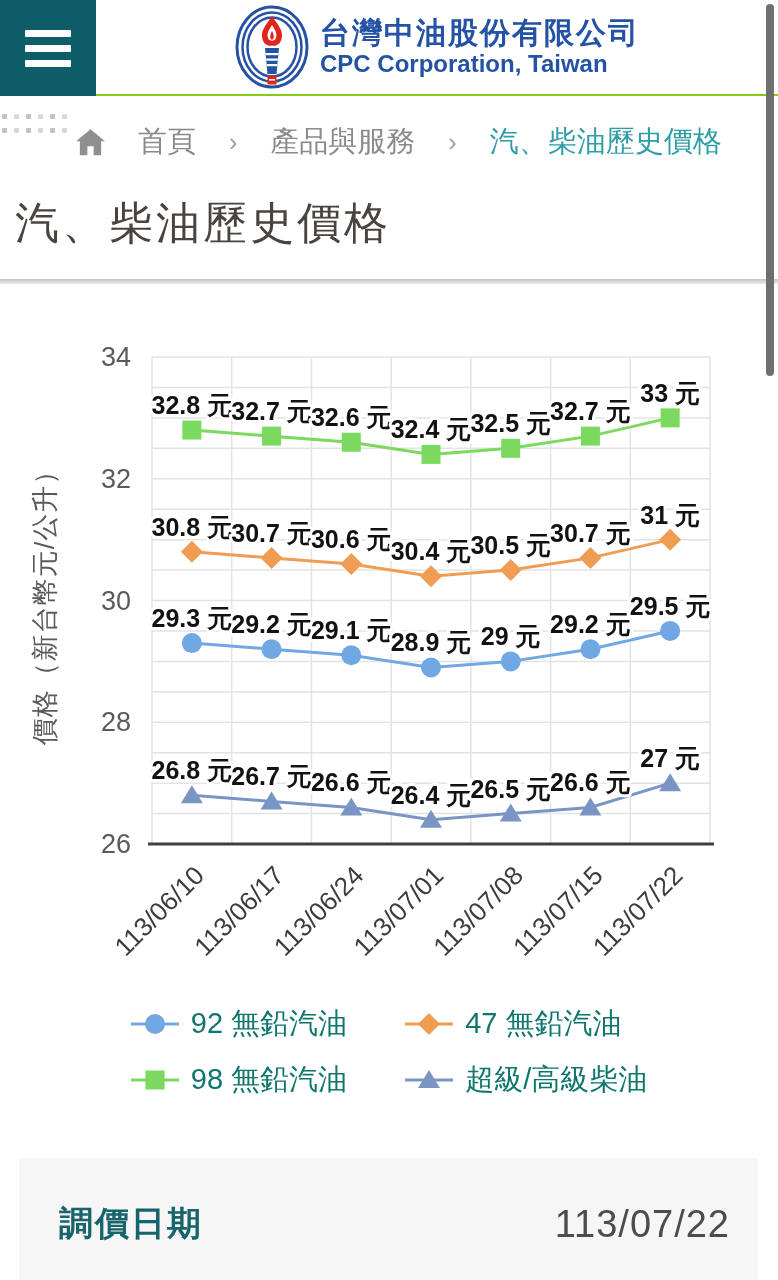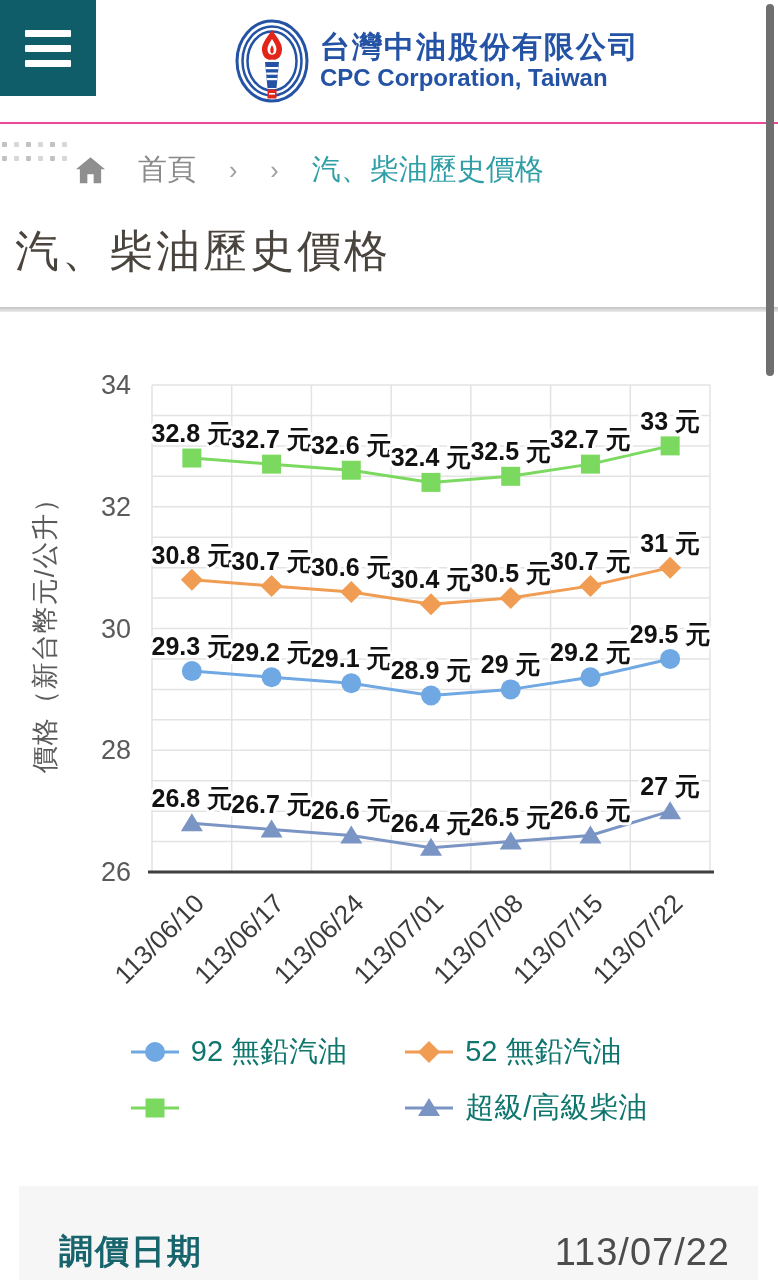--- a/index.html
+++ b/index.html
@@ -1,21 +1,21 @@
 <!DOCTYPE html>
 <html><head>
 <meta charset="utf-8">
 <style>
   * { margin: 0; padding: 0; box-sizing: border-box; }
   html, body { width: 778px; height: 1280px; overflow: hidden; background: #fff;
     font-family: "Liberation Sans", "DejaVu Sans", sans-serif; }
   .page { position: relative; width: 778px; height: 1280px; }
 
   
-  header { position: relative; height: 124px; border-bottom: 2px solid #ec4899;
+  header { position: relative; height: 96px; border-bottom: 2px solid #84cc16;
     display: flex; align-items: center; justify-content: center; padding-left: 96px; }
   .menu-btn { position: absolute; left: 0; top: 0; width: 96px; height: 96px;
     background: #0e5d68; border: none; display: flex; align-items: center;
     justify-content: center; cursor: pointer; }
   .hamburger { display: flex; flex-direction: column; gap: 8px; }
   .hamburger i { display: block; width: 46px; height: 7px; background: #fff; border-radius: 1px; }
   .logo { display: flex; align-items: center; gap: 10px; cursor: pointer; }
   .logo-text { display: flex; flex-direction: column; line-height: 1.15; }
   .logo-zh { font-size: 30px; font-weight: bold; color: #2452a5; letter-spacing: 2px;
     font-family: "Liberation Serif", "DejaVu Serif", serif; }
@@ -106,20 +106,21 @@
         <i></i>
         <i></i>
         <i></i>
         <i></i>
     </span>
     <svg width="29" height="27" viewBox="0 0 24 22" style="cursor:pointer">
       <path d="M12 0 L24 10 L20.8 10 L20.8 21.5 L14.6 21.5 L14.6 14 L9.4 14 L9.4 21.5 L3.2 21.5 L3.2 10 L0 10 Z" fill="#8f8f8f"></path>
     </svg>
     <a>首頁</a>
     <span class="sep">›</span>
+    <a>產品與服務</a>
     <span class="sep">›</span>
     <span class="current">汽、柴油歷史價格</span>
   </nav>
 
   <h1>汽、柴油歷史價格</h1>
   <div class="title-divider"></div>
 
   <figure class="chart">
     <svg id="chart-svg" width="778" height="662" viewBox="0 0 778 662">
         <g>
@@ -243,27 +244,28 @@
             <line x1="0" y1="13" x2="48" y2="13" stroke="#6fa8e2" stroke-width="3"></line>
             <circle cx="24" cy="13" r="10" fill="#6fa8e2"></circle>
           </svg>
           <span>92 無鉛汽油</span>
         </div>
         <div class="legend-item">
           <svg width="48" height="26" viewBox="0 0 48 26">
             <line x1="0" y1="13" x2="48" y2="13" stroke="#f09c52" stroke-width="3"></line>
             <path d="M13 13 L24 2 L35 13 L24 24 Z" fill="#f09c52"></path>
           </svg>
-          <span>52 無鉛汽油</span>
+          <span>47 無鉛汽油</span>
         </div>
         <div class="legend-item">
           <svg width="48" height="26" viewBox="0 0 48 26">
             <line x1="0" y1="13" x2="48" y2="13" stroke="#7bd95f" stroke-width="3"></line>
             <rect x="14.5" y="3.5" width="19" height="19" fill="#7bd95f"></rect>
           </svg>
+          <span>98 無鉛汽油</span>
         </div>
         <div class="legend-item">
           <svg width="48" height="26" viewBox="0 0 48 26">
             <line x1="0" y1="13" x2="48" y2="13" stroke="#7a94c4" stroke-width="3"></line>
             <path d="M24 3 L35 21 L13 21 Z" fill="#7a94c4"></path>
           </svg>
           <span>超級/高級柴油</span>
         </div>
       </div>
   </figure>

